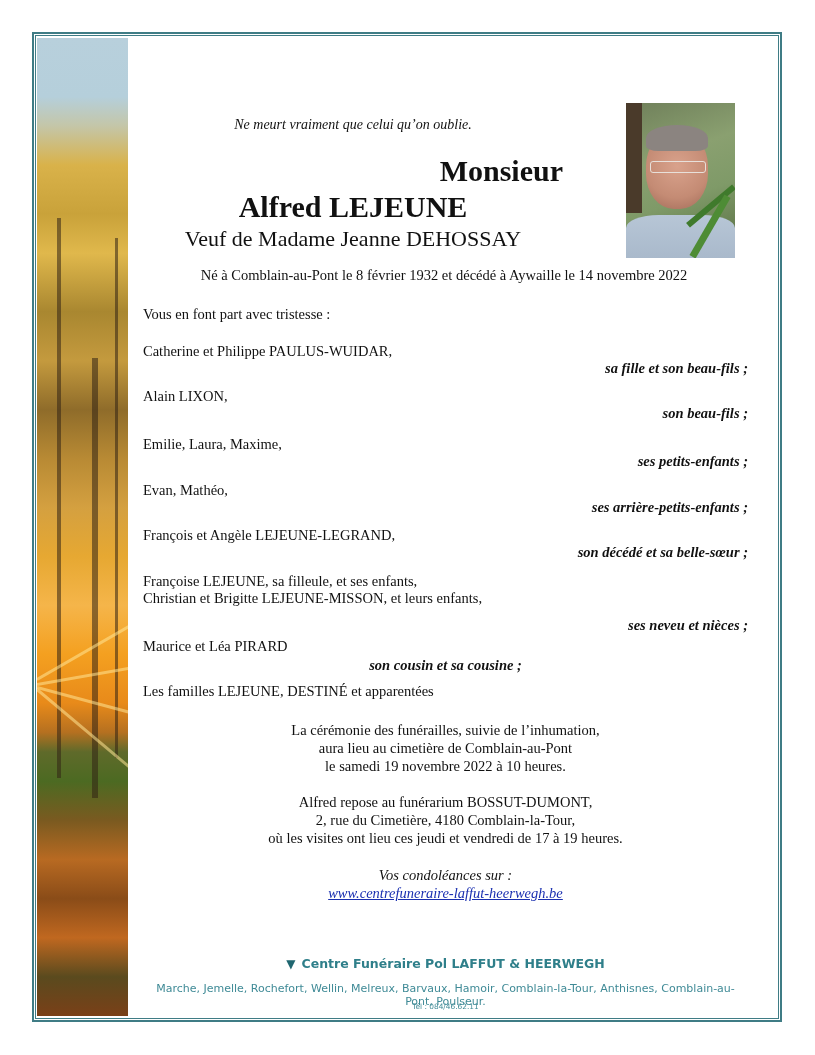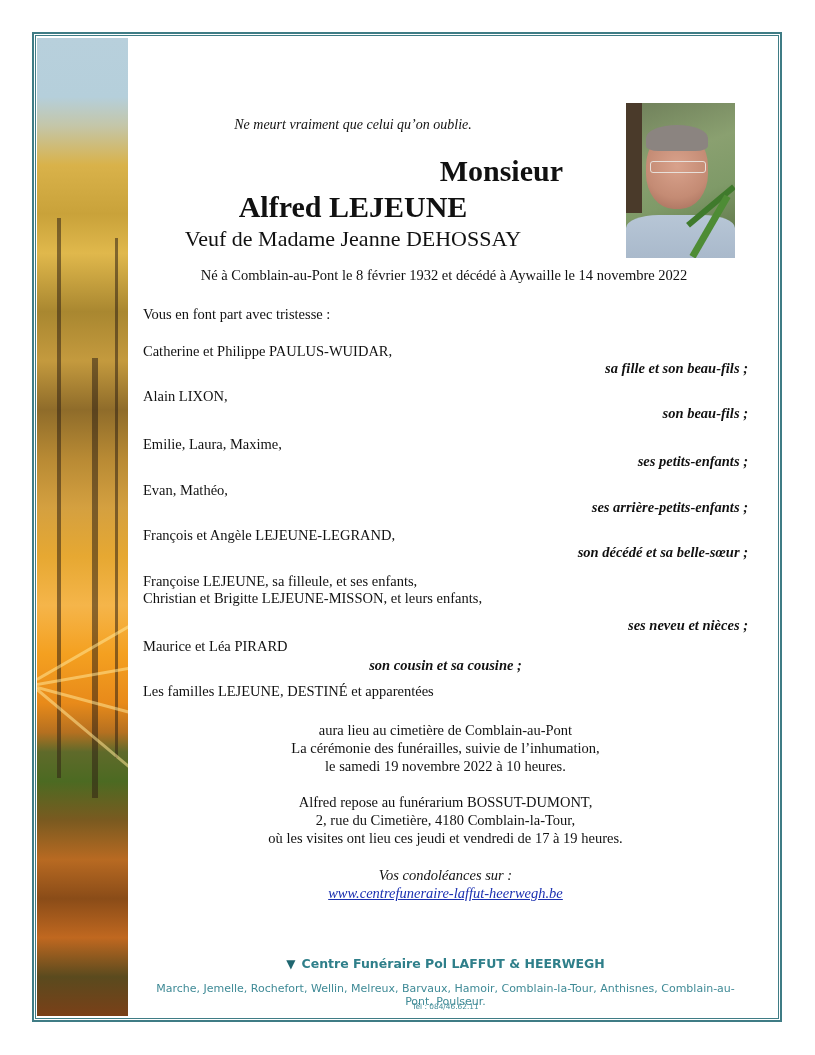--- a/index.html
+++ b/index.html
@@ -105,22 +105,22 @@
 </div>
 <div class="fam" style="top:638px;">
   <span class="name">Maurice et Léa PIRARD</span>
   <span class="rel" style="margin-top:2px;text-align:center;">son cousin et sa cousine ;</span>
 </div>
 <div class="fam" style="top:683px;">
   <span class="name">Les familles LEJEUNE, DESTINÉ et apparentées</span>
 </div>
 
 <div class="center-block" style="top:721px;">
+  <div>La cérémonie des funérailles, suivie de l’inhumation,</div>
   <div>aura lieu au cimetière de Comblain-au-Pont</div>
-  <div>La cérémonie des funérailles, suivie de l’inhumation,</div>
   <div>le samedi 19 novembre 2022 à 10 heures.</div>
 </div>
 
 <div class="center-block bold" style="top:793px;">
   <div>Alfred repose au funérarium BOSSUT-DUMONT,</div>
   <div>2, rue du Cimetière, 4180 Comblain-la-Tour,</div>
   <div>où les visites ont lieu ces jeudi et vendredi de 17 à 19 heures.</div>
 </div>
 
 <div class="center-block" style="top:866px;">

